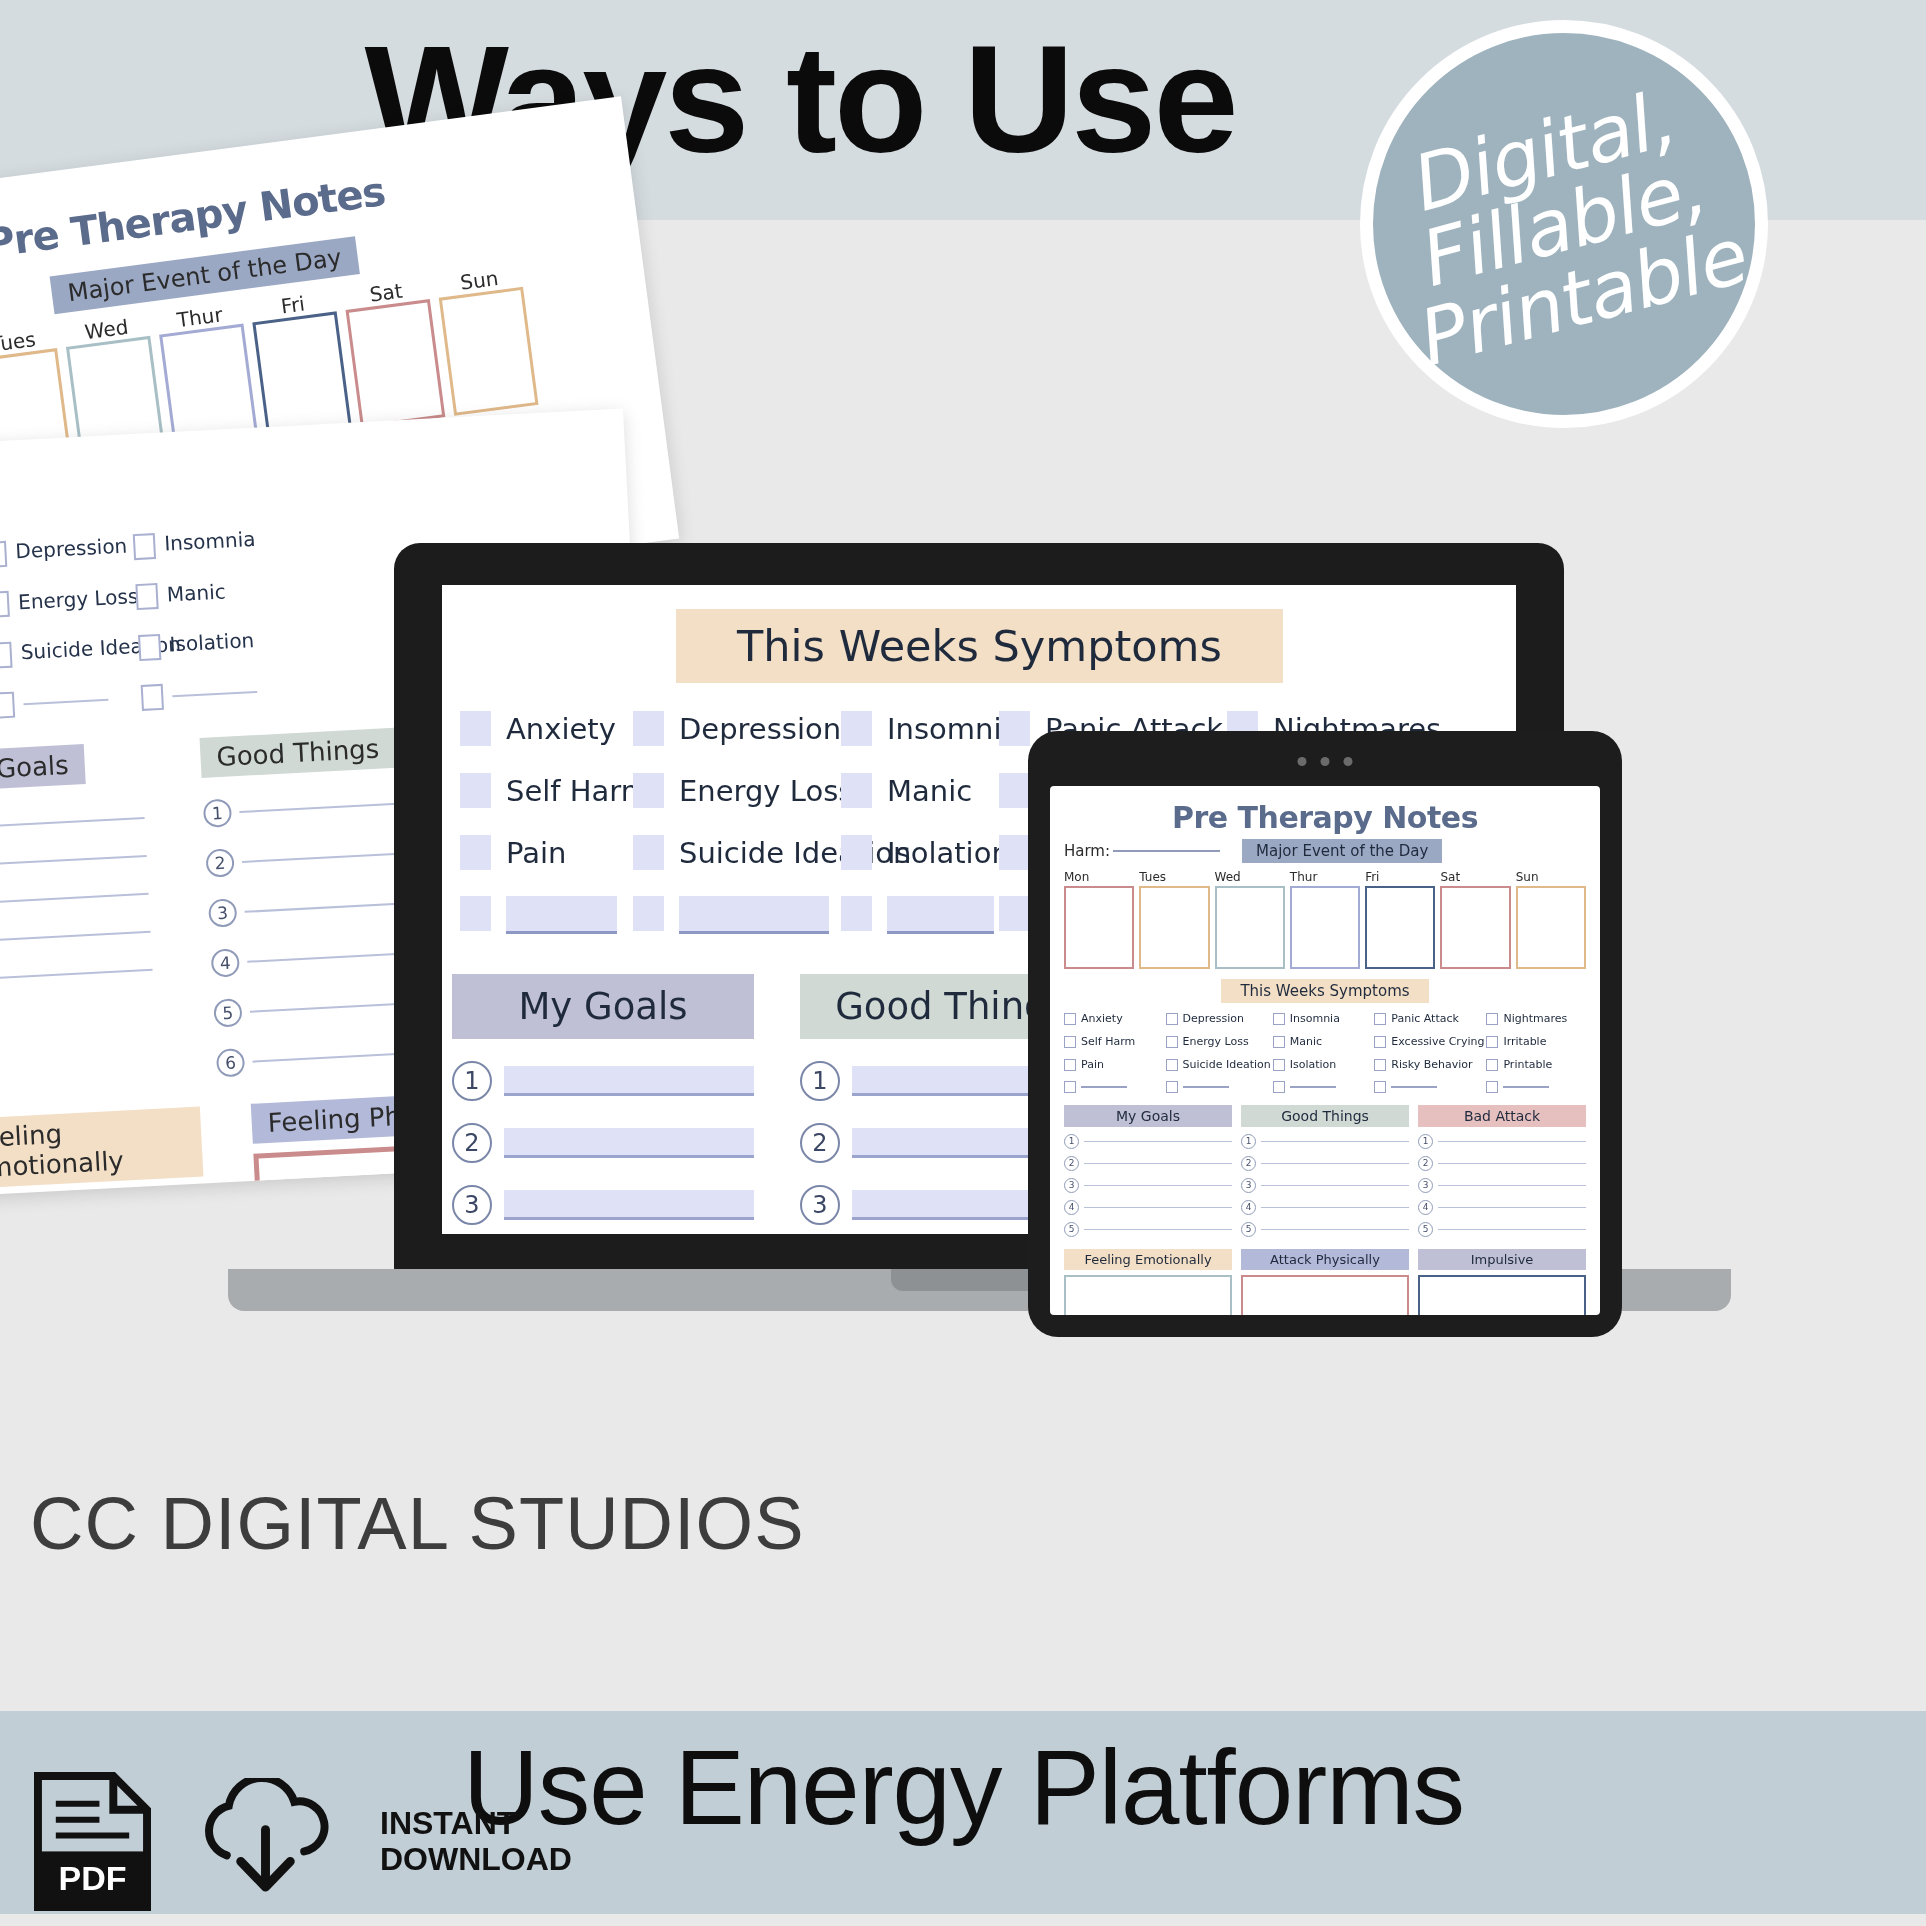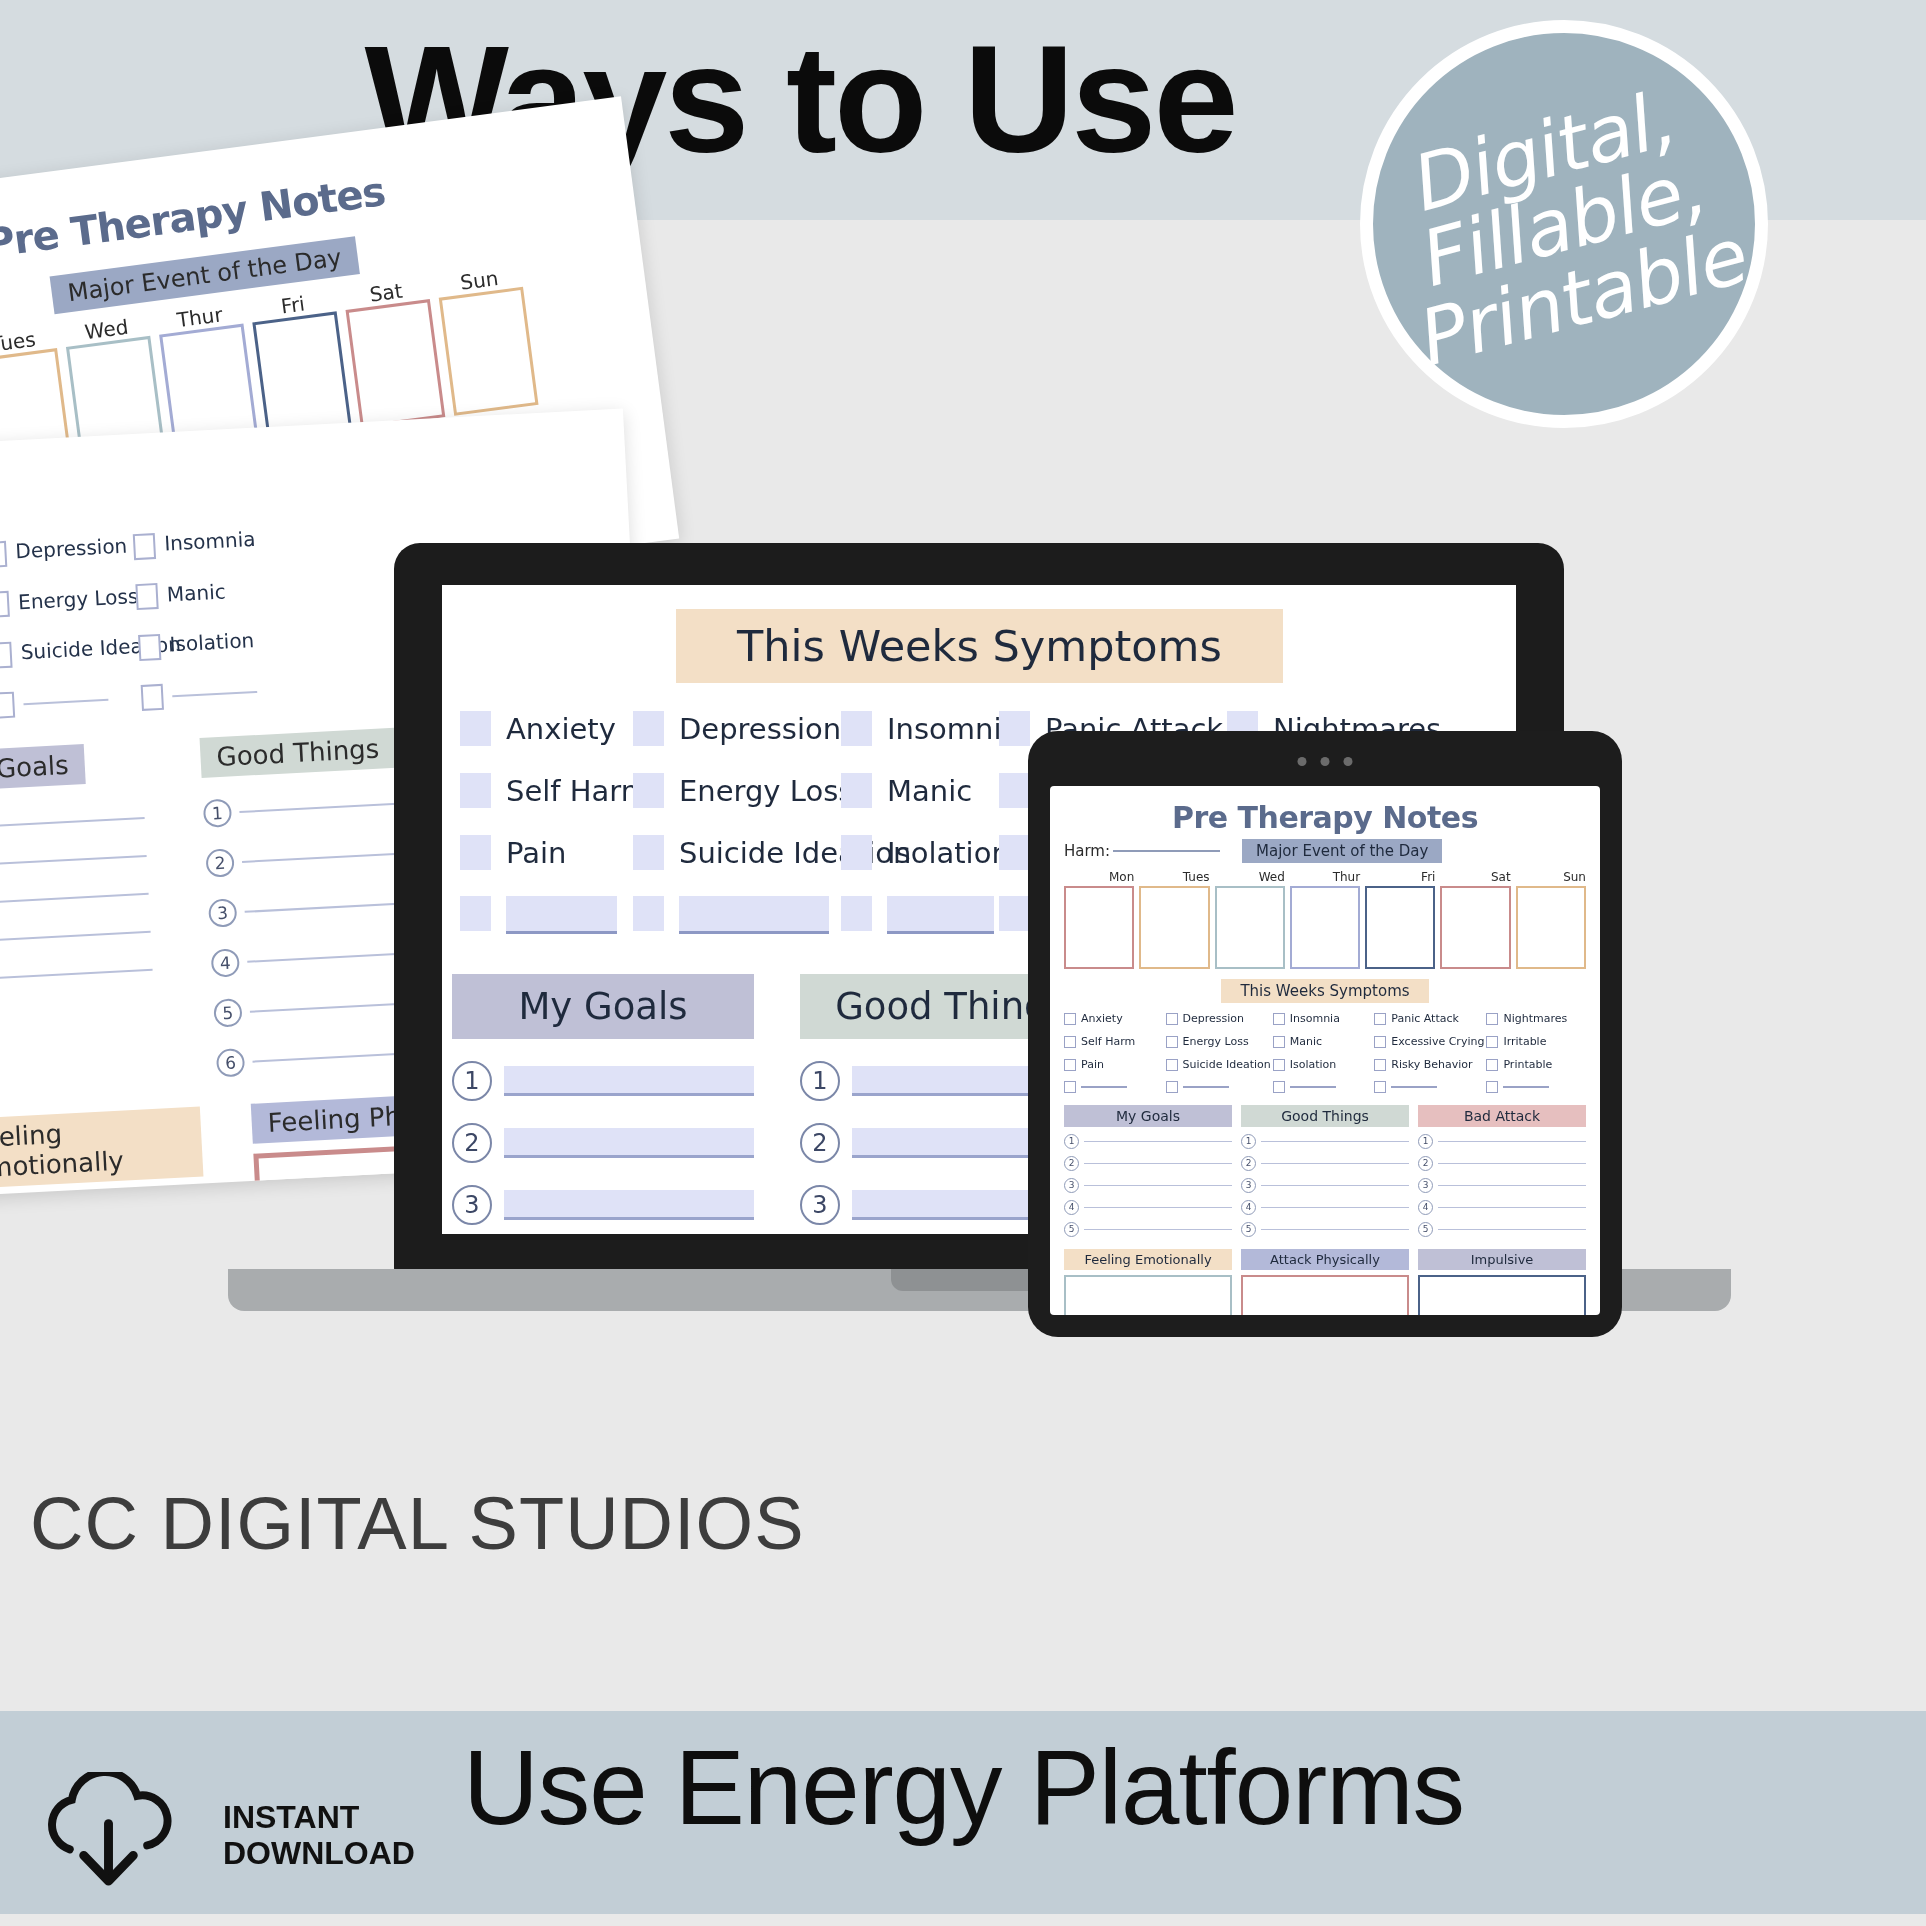--- a/index.html
+++ b/index.html
@@ -193,21 +193,21 @@
               color: #5b6b8c; font-family: "DejaVu Sans", sans-serif; letter-spacing: -0.5px; }
   .tb-daterow { display: flex; align-items: center; margin-top: 4px; }
   .tb-date { font-size: 15px; color: #2b2b2b; font-family: "DejaVu Sans", sans-serif; }
   .tb-date-line { width: 107px; height: 2px; background: #8f9bb8; margin-left: 3px; }
   .tb-major {
     margin-left: 22px; background: #9ba8c4; color: #1f2a3d;
     font-size: 15px; padding: 3px 14px; font-family: "DejaVu Sans", sans-serif;
   }
   .tb-days { display: flex; gap: 5px; margin-top: 7px; }
   .tb-day { flex: 1; }
-  .tb-day-lbl { text-align: right; font-size: 12px; color: #2b2b2b;
+  .tb-day-lbl { text-align: left; font-size: 12px; color: #2b2b2b;
                 font-family: "DejaVu Sans", sans-serif; margin-bottom: 2px; }
   .tb-day-box { height: 83px; border: 2px solid; background: #fff; }
   .tb-sym-head {
     margin: 10px auto 0; width: 208px; text-align: center;
     background: #f3dfc6; font-size: 15px; padding: 3px 0; color: #1f2a3d;
     font-family: "DejaVu Sans", sans-serif;
   }
   .tb-sym-grid {
     margin-top: 9px; display: grid;
     grid-template-columns: repeat(5, 1fr); row-gap: 10px; column-gap: 2px;
@@ -761,20 +761,33 @@
 
   </div>
 </div>
 
 <div class="brand">CC DIGITAL STUDIOS</div>
 
 <div class="platform-title">Use Energy Platforms</div>
 
 <div class="footer-row">
 
+  <div style="width:117px;height:139px;position:relative;">
+    <svg width="117" height="139" viewBox="0 0 118 140">
+      <path d="M4 4 H80 L114 38 V136 H4 Z" fill="none" stroke="#111" stroke-width="8"></path>
+      <path d="M80 4 V38 H114" fill="none" stroke="#111" stroke-width="8"></path>
+      <g stroke="#111" stroke-width="6">
+        <line x1="22" y1="32" x2="66" y2="32"></line>
+        <line x1="22" y1="48" x2="66" y2="48"></line>
+        <line x1="22" y1="64" x2="96" y2="64"></line>
+      </g>
+      <rect x="4" y="80" width="110" height="56" fill="#111"></rect>
+    </svg>
+    <span style="position:absolute;left:0;top:87px;width:117px;text-align:center;color:#fff;font-size:34px;font-weight:bold;font-family:'Liberation Sans',sans-serif;">PDF</span>
+  </div>
 
   <div style="width:149px;height:127px;">
     <svg width="149" height="127" viewBox="0 0 150 128">
       <path d="M36 78 A26 26 0 0 1 38 28 A34 34 0 0 1 104 24 A25 25 0 0 1 114 74" fill="none" stroke="#111" stroke-width="8" stroke-linecap="round"></path>
       <line x1="75" y1="52" x2="75" y2="106" stroke="#111" stroke-width="9" stroke-linecap="round"></line>
       <path d="M50 84 L75 110 L100 84" fill="none" stroke="#111" stroke-width="9" stroke-linecap="round" stroke-linejoin="round"></path>
     </svg>
   </div>
 
   <div>

